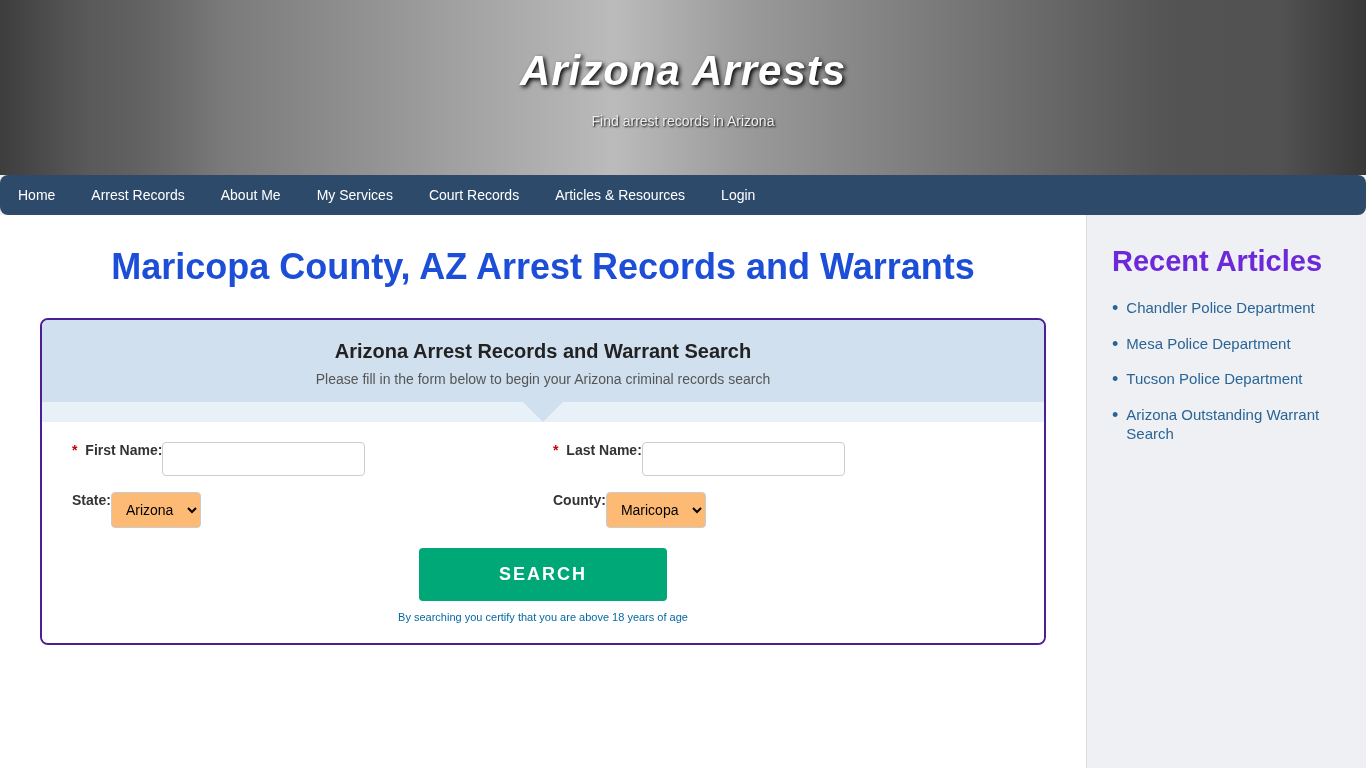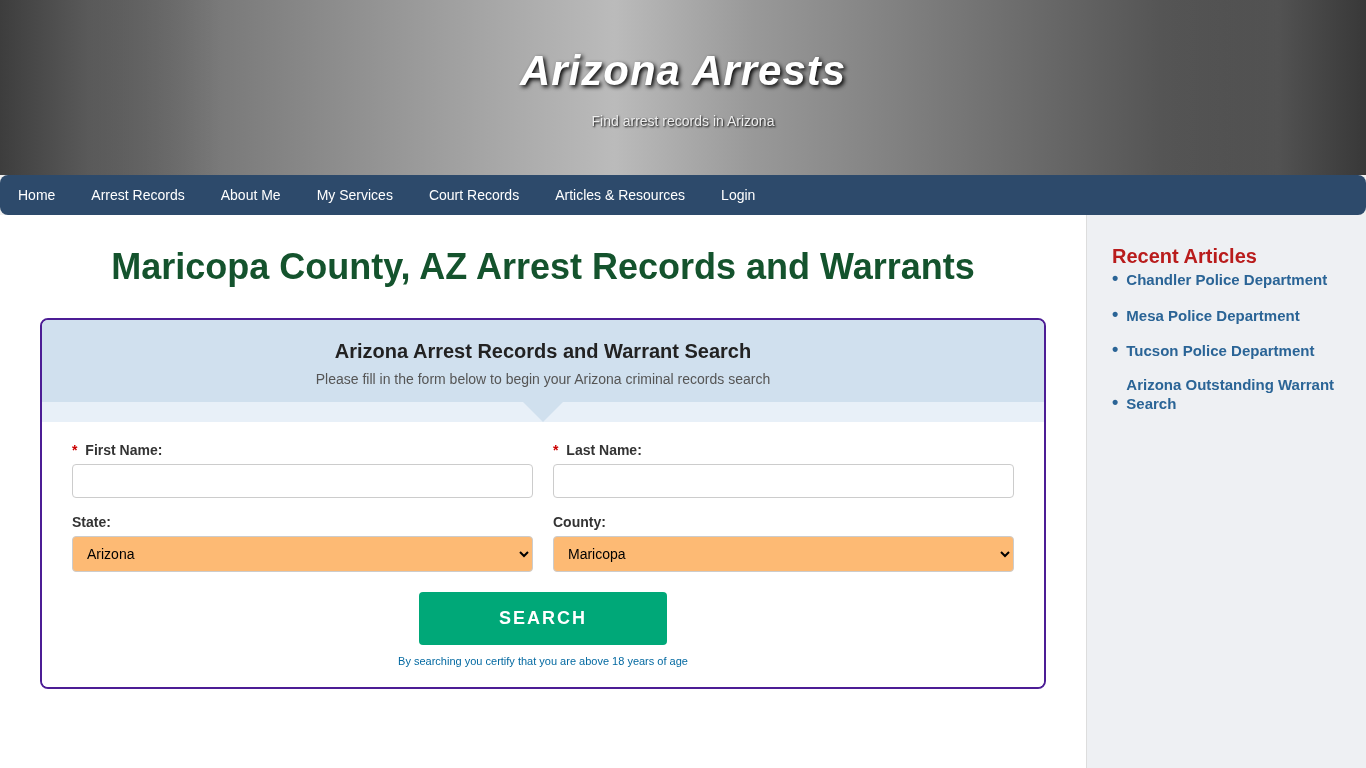--- a/index.html
+++ b/index.html
@@ -83,21 +83,21 @@
 
     
     .main-content {
       flex: 1;
       padding: 30px 40px;
       background: #fff;
     }
     .page-title {
       font-size: 36px;
       font-weight: bold;
-      color: #14532d;
+      color: #1d4ed8;
       text-align: center;
       margin-bottom: 30px;
       line-height: 1.2;
     }
 
     
     .search-container {
       border: 2px solid #4c1d95;
       border-radius: 8px;
       background: #e8f0f8;
@@ -141,21 +141,21 @@
     }
 
     .form-row {
       display: flex;
       gap: 20px;
       margin-bottom: 16px;
     }
     .form-group {
       flex: 1;
       display: flex;
-      flex-direction: column;
+      flex-direction: row;
     }
     .form-label {
       font-size: 14px;
       font-weight: bold;
       color: #333;
       margin-bottom: 6px;
     }
     .required-star {
       color: #c00;
       margin-right: 4px;
@@ -201,34 +201,34 @@
     }
 
     
     .sidebar {
       width: 280px;
       background: #eef0f3;
       padding: 30px 25px;
       border-left: 1px solid #ddd;
     }
     .sidebar-title {
-      font-size: 20px;
-      font-weight: bold;
-      color: #b91c1c;
+      font-size: 29px;
+      font-weight: bold;
+      color: #6d28d9;
+      margin-bottom: 20px;
     }
     .sidebar ul {
       list-style: none;
       padding: 0;
     }
     .sidebar ul li {
       margin-bottom: 14px;
       display: flex;
-      align-items: flex-end;
+      align-items: flex-start;
       gap: 8px;
-      font-weight: bold;
     }
     .sidebar ul li::before {
       content: '•';
       color: #2a6496;
       font-size: 18px;
       line-height: 1.2;
       flex-shrink: 0;
     }
     .sidebar ul li a {
       color: #2a6496;

